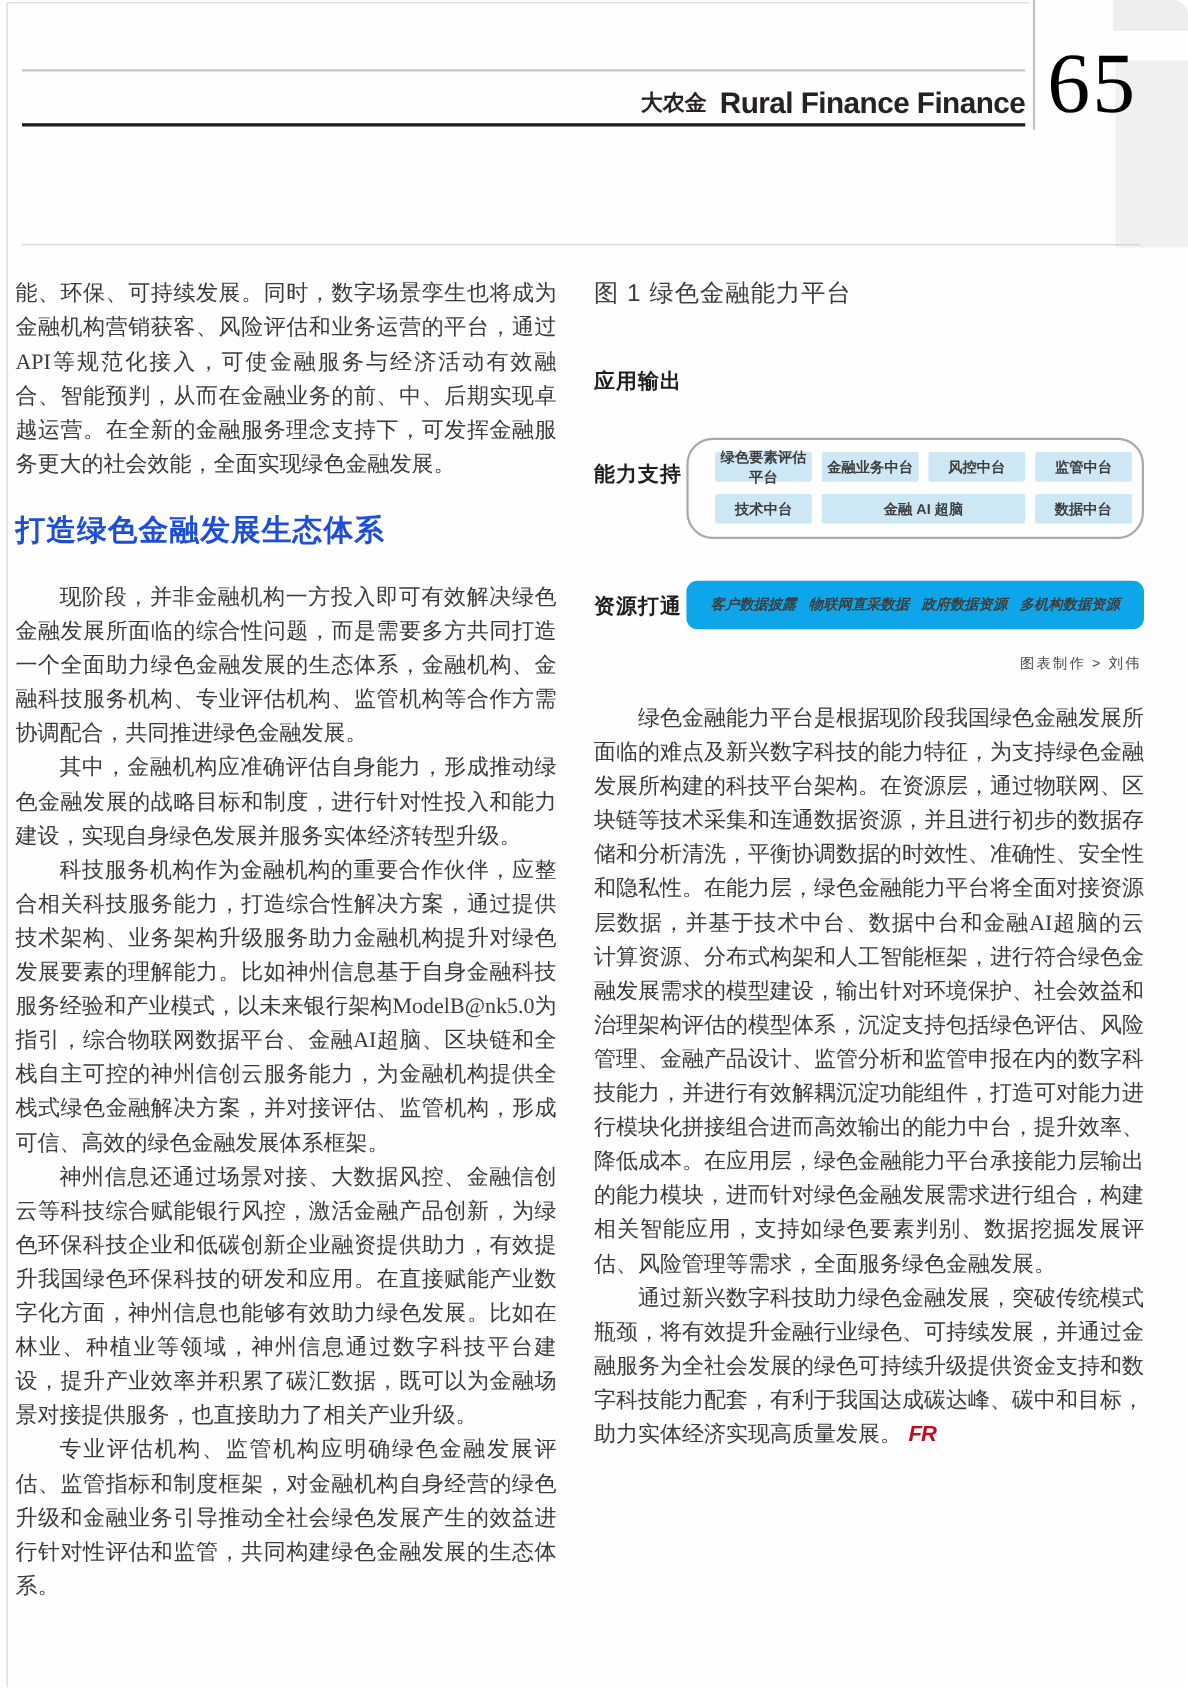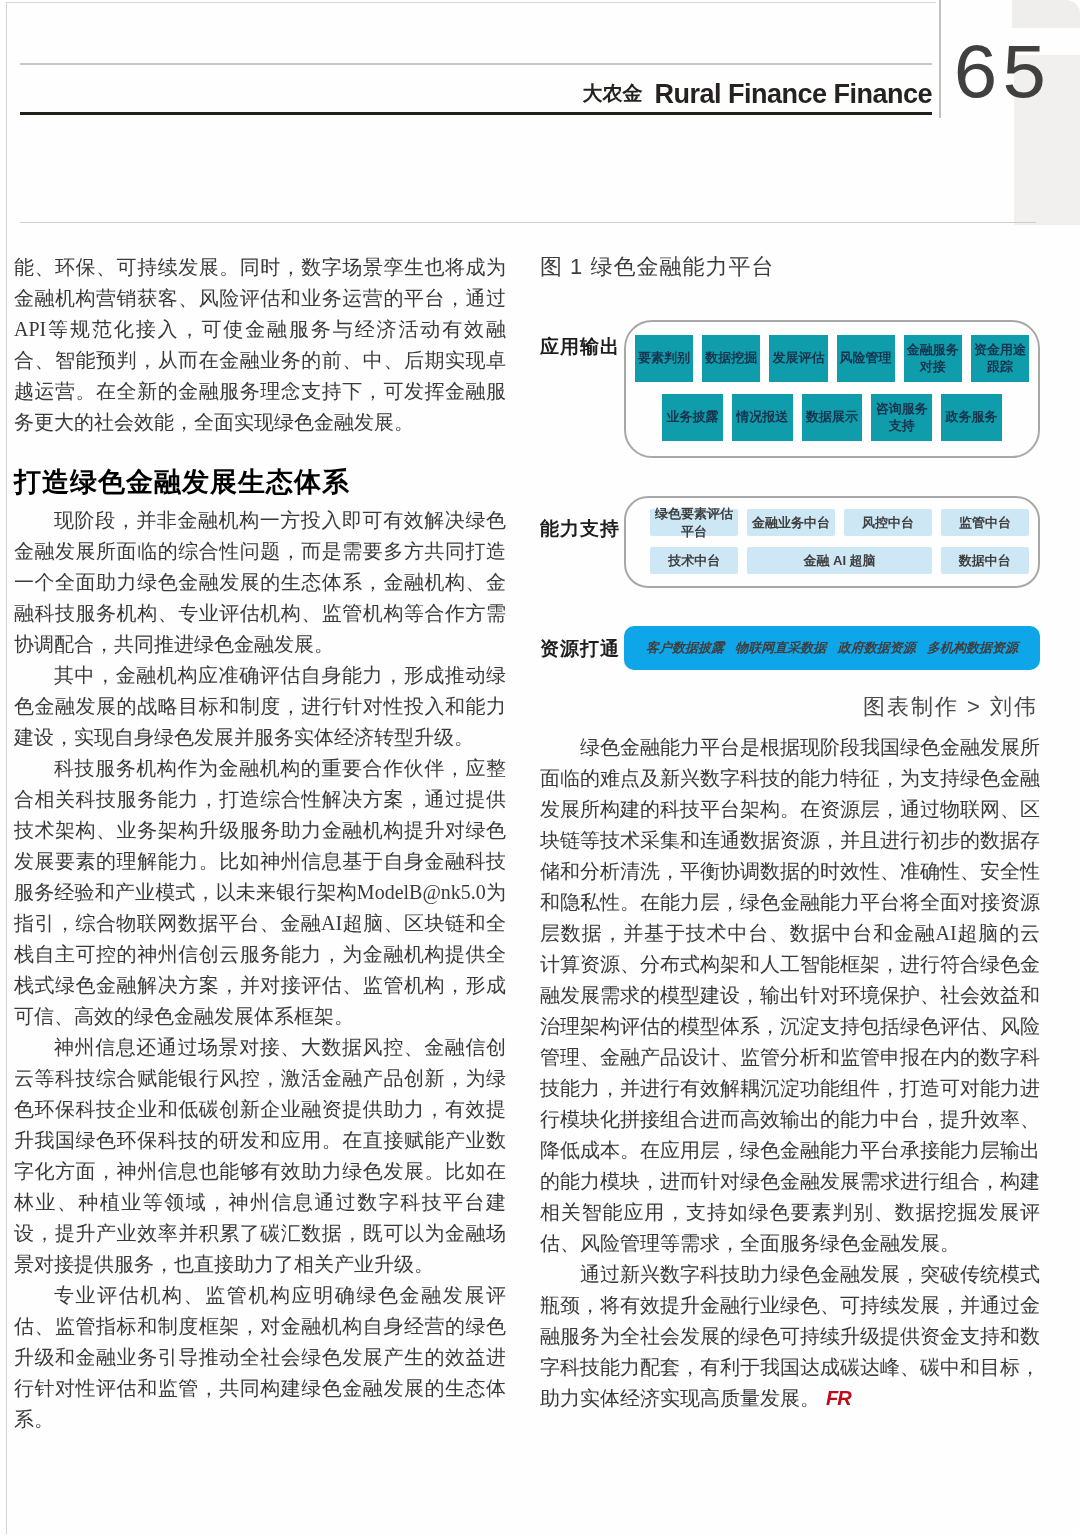--- a/index.html
+++ b/index.html
@@ -18,34 +18,34 @@
 
   
   .hdr-thin   { position:absolute; left:20px; top:63px; width:912px; height:2px; background:#c9c7c5; }
   .hdr-row    { position:absolute; left:20px; top:74px; width:912px; height:36px;
                 display:flex; align-items:flex-end; justify-content:flex-end; gap:12px; }
   .hdr-cn     { font-family:"Liberation Sans",sans-serif; font-weight:700; font-size:20px; color:#262220; padding-bottom:3px;}
   .hdr-en     { font-family:"Liberation Sans",sans-serif; font-weight:700; font-size:27px; color:#262220; letter-spacing:-0.5px;}
   .hdr-thick  { position:absolute; left:20px; top:112px; width:912px; height:3px; background:#231f1d; }
   .hdr-vline  { position:absolute; left:939px; top:0; width:2px; height:118px; background:#c3c1bf; }
   .pageno     { position:absolute; left:952px; top:36px; width:120px;
-                font-family:Liberation Mono, monospace; font-size:78px; line-height:80px;
-                color:#404040; letter-spacing:2px; }
+                font-family:Liberation Serif, serif; font-size:78px; line-height:80px;
+                color:#000000; letter-spacing:2px; }
   .rule2      { position:absolute; left:20px; top:222px; width:1016px; height:1px; background:#cfcdca; }
 
   
   .col-left  { position:absolute; left:14px;  top:252px; width:492px; }
   .col-right { position:absolute; left:540px; top:252px; width:500px; }
 
   p.body { font-size:20px; line-height:31px; text-align:justify; color:#3a3a3a;
            text-justify:inter-ideograph; }
   p.indent { text-indent:2em; }
 
   h2.sec { font-family:"Liberation Sans",sans-serif; font-weight:700;
-           font-size:27px; color:#000000; margin:26px 0 5px 0; letter-spacing:1px; }
+           font-size:27px; color:#1d4ed8; margin:26px 0 28px 0; letter-spacing:1px; }
 
   
   .fig-title { font-family:"Liberation Sans",sans-serif; font-size:22px; color:#3c3c3c;
                letter-spacing:1px; }
   .fig-row   { display:flex; align-items:flex-start; margin-bottom:22px;margin-top:38px; }
   .fig-label { width:84px; flex:none; font-family:"Liberation Sans",sans-serif;
                font-weight:700; font-size:19px; color:#1e1e1e; padding-top:14px;
                letter-spacing:1px; }
   .fig-label.mid { padding-top:20px; }
   .fig-label.low { padding-top:10px; }
@@ -63,21 +63,21 @@
           font-family:"Liberation Sans",sans-serif; font-size:13px; font-weight:600;
           display:flex; align-items:center; justify-content:center; text-align:center;
           height:27px; border-radius:2px; }
   .lbox.wide { flex:2.08; }
   .res-band { flex:1; background:#0ea5e9; border-radius:10px; height:44px;
               display:flex; align-items:center; justify-content:space-between;
               padding:0 22px;font-style:italic; }
   .res-item { font-family:"Liberation Sans",sans-serif; font-size:13px; font-weight:600;
               color:#3e3e3e; }
   .fig-credit { text-align:right; font-family:"Liberation Sans",sans-serif;
-                font-size:22px; color:#4a4a4a; letter-spacing:2px; margin:2px 2px 10px 0; }
+                font-size:13px; color:#4a4a4a; letter-spacing:2px; margin:2px 2px 26px 0; }
 
   .endmark { font-family:"Liberation Sans",sans-serif; font-weight:800; font-style:italic;
              color:#c00a1e; font-size:20px; letter-spacing:-1px; padding-left:6px; }
 </style>
 </head>
 <body>
 
 <div class="page">
 
   <div class="edge-left"></div>
@@ -104,37 +104,20 @@
     <p class="body indent">神州信息还通过场景对接、大数据风控、金融信创云等科技综合赋能银行风控，激活金融产品创新，为绿色环保科技企业和低碳创新企业融资提供助力，有效提升我国绿色环保科技的研发和应用。在直接赋能产业数字化方面，神州信息也能够有效助力绿色发展。比如在林业、种植业等领域，神州信息通过数字科技平台建设，提升产业效率并积累了碳汇数据，既可以为金融场景对接提供服务，也直接助力了相关产业升级。</p>
     <p class="body indent">专业评估机构、监管机构应明确绿色金融发展评估、监管指标和制度框架，对金融机构自身经营的绿色升级和金融业务引导推动全社会绿色发展产生的效益进行针对性评估和监管，共同构建绿色金融发展的生态体系。</p>
   </div>
 
   <div class="col-right">
 
     <div class="fig-title">图 1 绿色金融能力平台</div>
 
     <div class="fig-row">
       <div class="fig-label">应用输出</div>
-      <div class="rounded-box">
-        <div class="trow">
-          <div class="tbox">要素判别</div>
-          <div class="tbox">数据挖掘</div>
-          <div class="tbox">发展评估</div>
-          <div class="tbox">风险管理</div>
-          <div class="tbox">金融服务对接</div>
-          <div class="tbox">资金用途跟踪</div>
-        </div>
-        <div class="trow second">
-          <div class="tbox">业务披露</div>
-          <div class="tbox">情况报送</div>
-          <div class="tbox">数据展示</div>
-          <div class="tbox">咨询服务支持</div>
-          <div class="tbox">政务服务</div>
-        </div>
-      </div>
     </div>
 
     <div class="fig-row">
       <div class="fig-label mid">能力支持</div>
       <div class="rounded-box cap">
         <div class="lrow">
           <div class="lbox">绿色要素评估平台</div>
           <div class="lbox">金融业务中台</div>
           <div class="lbox">风控中台</div>
           <div class="lbox">监管中台</div>

